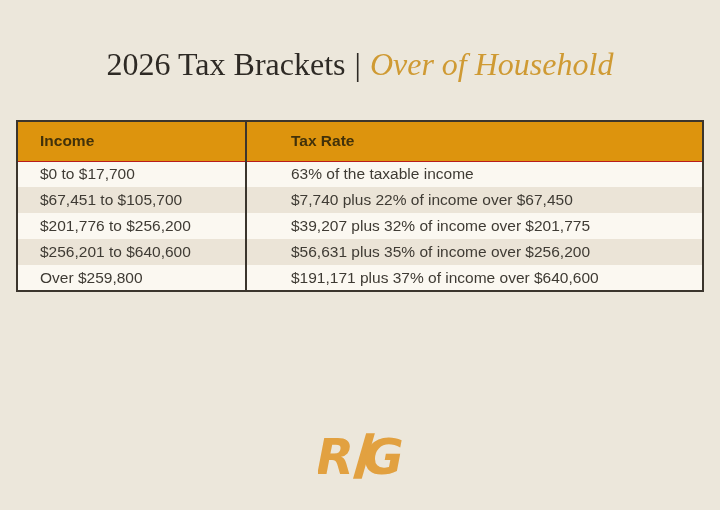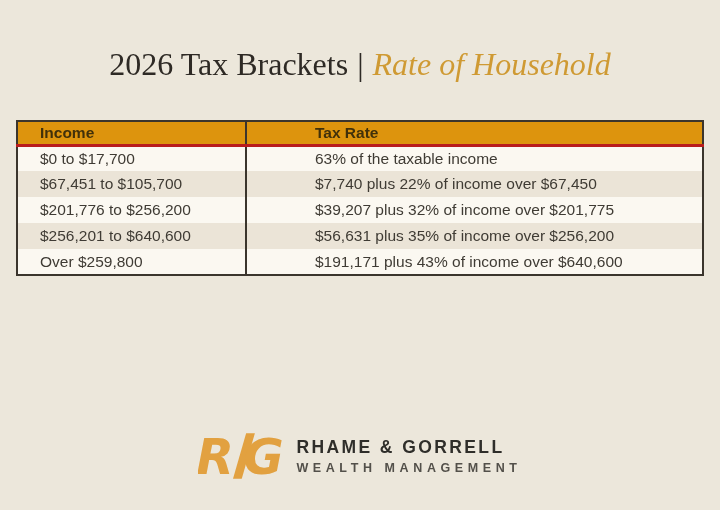--- a/index.html
+++ b/index.html
@@ -54,36 +54,36 @@
     border: 2px solid var(--border-dark);
     background: var(--row-light);
   }
   .tax-table col.c1 { width: 229px; }
   .tax-table th {
     background: var(--header-bg);
     color: var(--header-text);
     font-size: 15.5px;
     font-weight: bold;
     text-align: left;
-    height: 24px;
+    height: 40px;
     padding: 0 0 0 22px;
-    border-bottom: 3px solid #b91c1c;
+    border-bottom: 1px solid #b91c1c;
   }
   .tax-table td {
     height: 26px;
     font-size: 15.5px;
     color: var(--cell-text);
     padding: 0 0 0 22px;
     white-space: nowrap;
     overflow: hidden;
   }
   .tax-table th + th,
   .tax-table td + td {
     border-left: 2px solid var(--border-dark);
-    padding-left: 68px;
+    padding-left: 44px;
   }
   .tax-table tbody tr:nth-child(odd)  { background: var(--row-light); }
   .tax-table tbody tr:nth-child(even) { background: var(--row-dark); }
 
   
   .logo {
     position: absolute;
     left: 0;
     top: 433px;
     width: 100%;
@@ -109,21 +109,21 @@
     color: var(--tagline-text);
     white-space: nowrap;
   }
 </style>
 </head>
 <body>
 
 <div class="card">
 
   <div class="title">
-    <span class="t-main">2026 Tax Brackets</span><span class="t-sep">|</span><span class="t-hl">Rate of Household</span>
+    <span class="t-main">2026 Tax Brackets</span><span class="t-sep">|</span><span class="t-hl">Over of Household</span>
   </div>
 
   <table class="tax-table">
     <colgroup>
         <col class="c1">
         <col>
       </colgroup>
     <thead>
       <tr>
         <th>Income</th>
@@ -142,30 +142,26 @@
         <tr>
           <td>$201,776 to $256,200</td>
           <td>$39,207 plus 32% of income over $201,775</td>
         </tr>
         <tr>
           <td>$256,201 to $640,600</td>
           <td>$56,631 plus 35% of income over $256,200</td>
         </tr>
         <tr>
           <td>Over $259,800</td>
-          <td>$191,171 plus 43% of income over $640,600</td>
+          <td>$191,171 plus 37% of income over $640,600</td>
         </tr>
       </tbody>
   </table>
 
   <div class="logo">
     <svg class="logo-mark" width="84" height="46" viewBox="0 0 96 52" aria-hidden="true">
       <text x="-2" y="46" font-family="'DejaVu Sans', sans-serif" font-size="56" font-weight="bold" font-style="italic" fill="#e2a140">R</text>
       <polygon points="40,52 55,0 65,0 50,52" fill="#e2a140"></polygon>
       <text x="52" y="46" font-family="'DejaVu Sans', sans-serif" font-size="56" font-weight="bold" font-style="italic" fill="#e2a140">G</text>
     </svg>
-    <div class="logo-text">
-      <div class="company">RHAME &amp; GORRELL</div>
-      <div class="tagline">WEALTH MANAGEMENT</div>
-    </div>
   </div>
 
 </div>
 
 </body></html>

